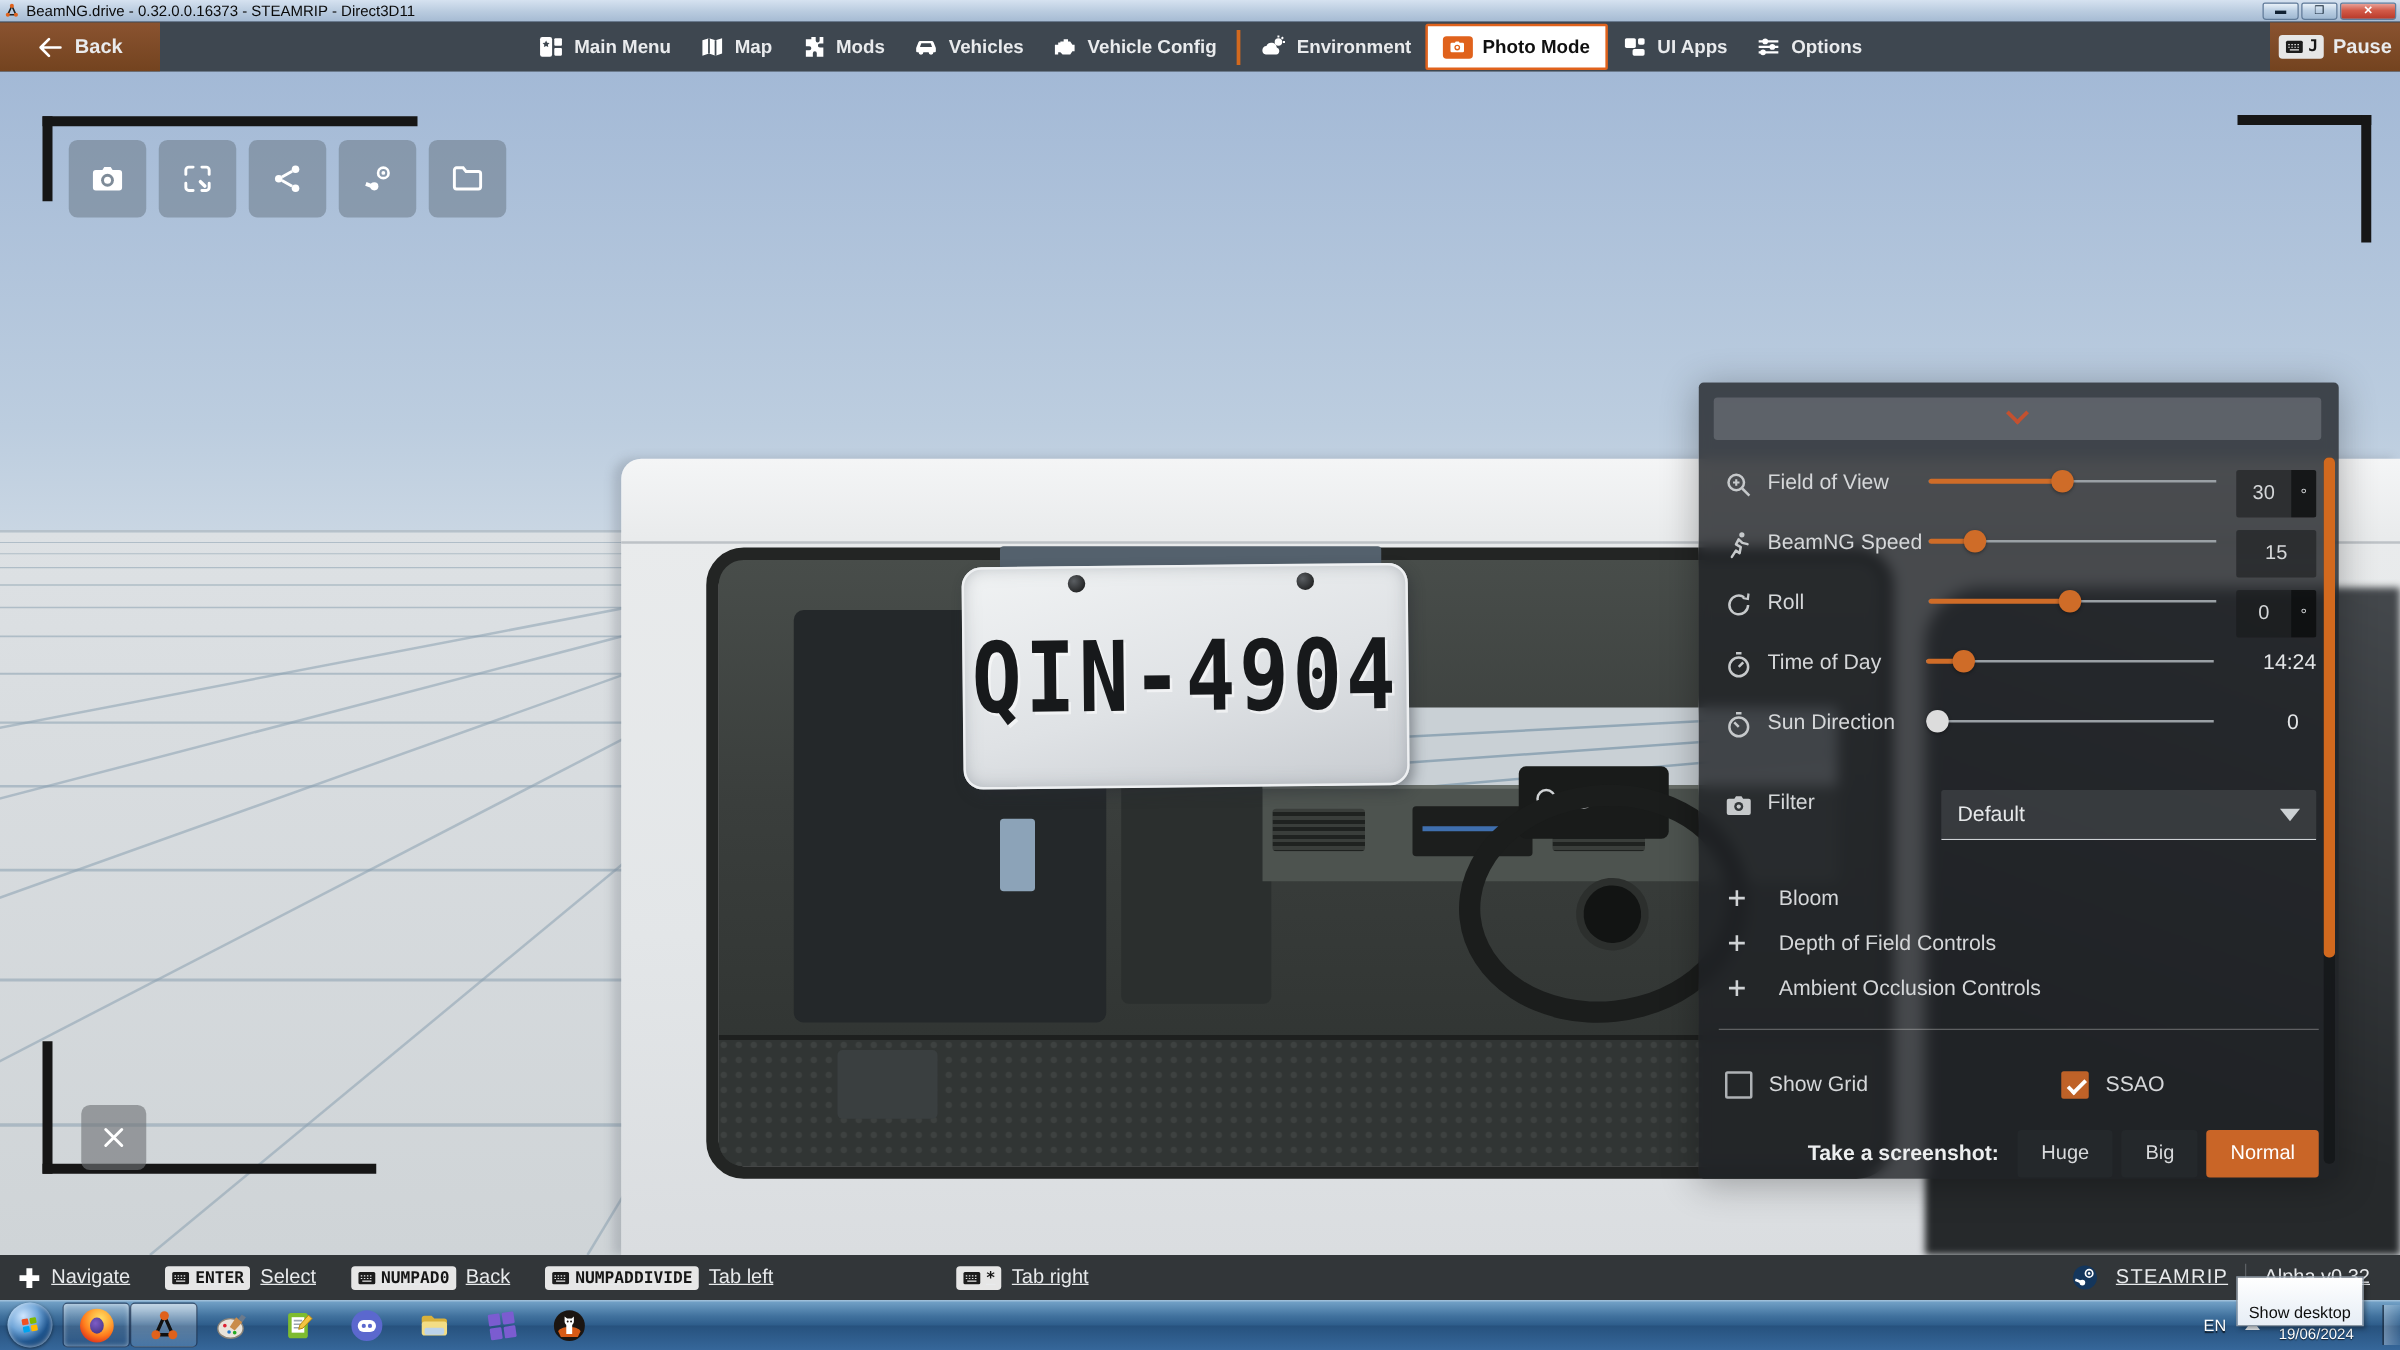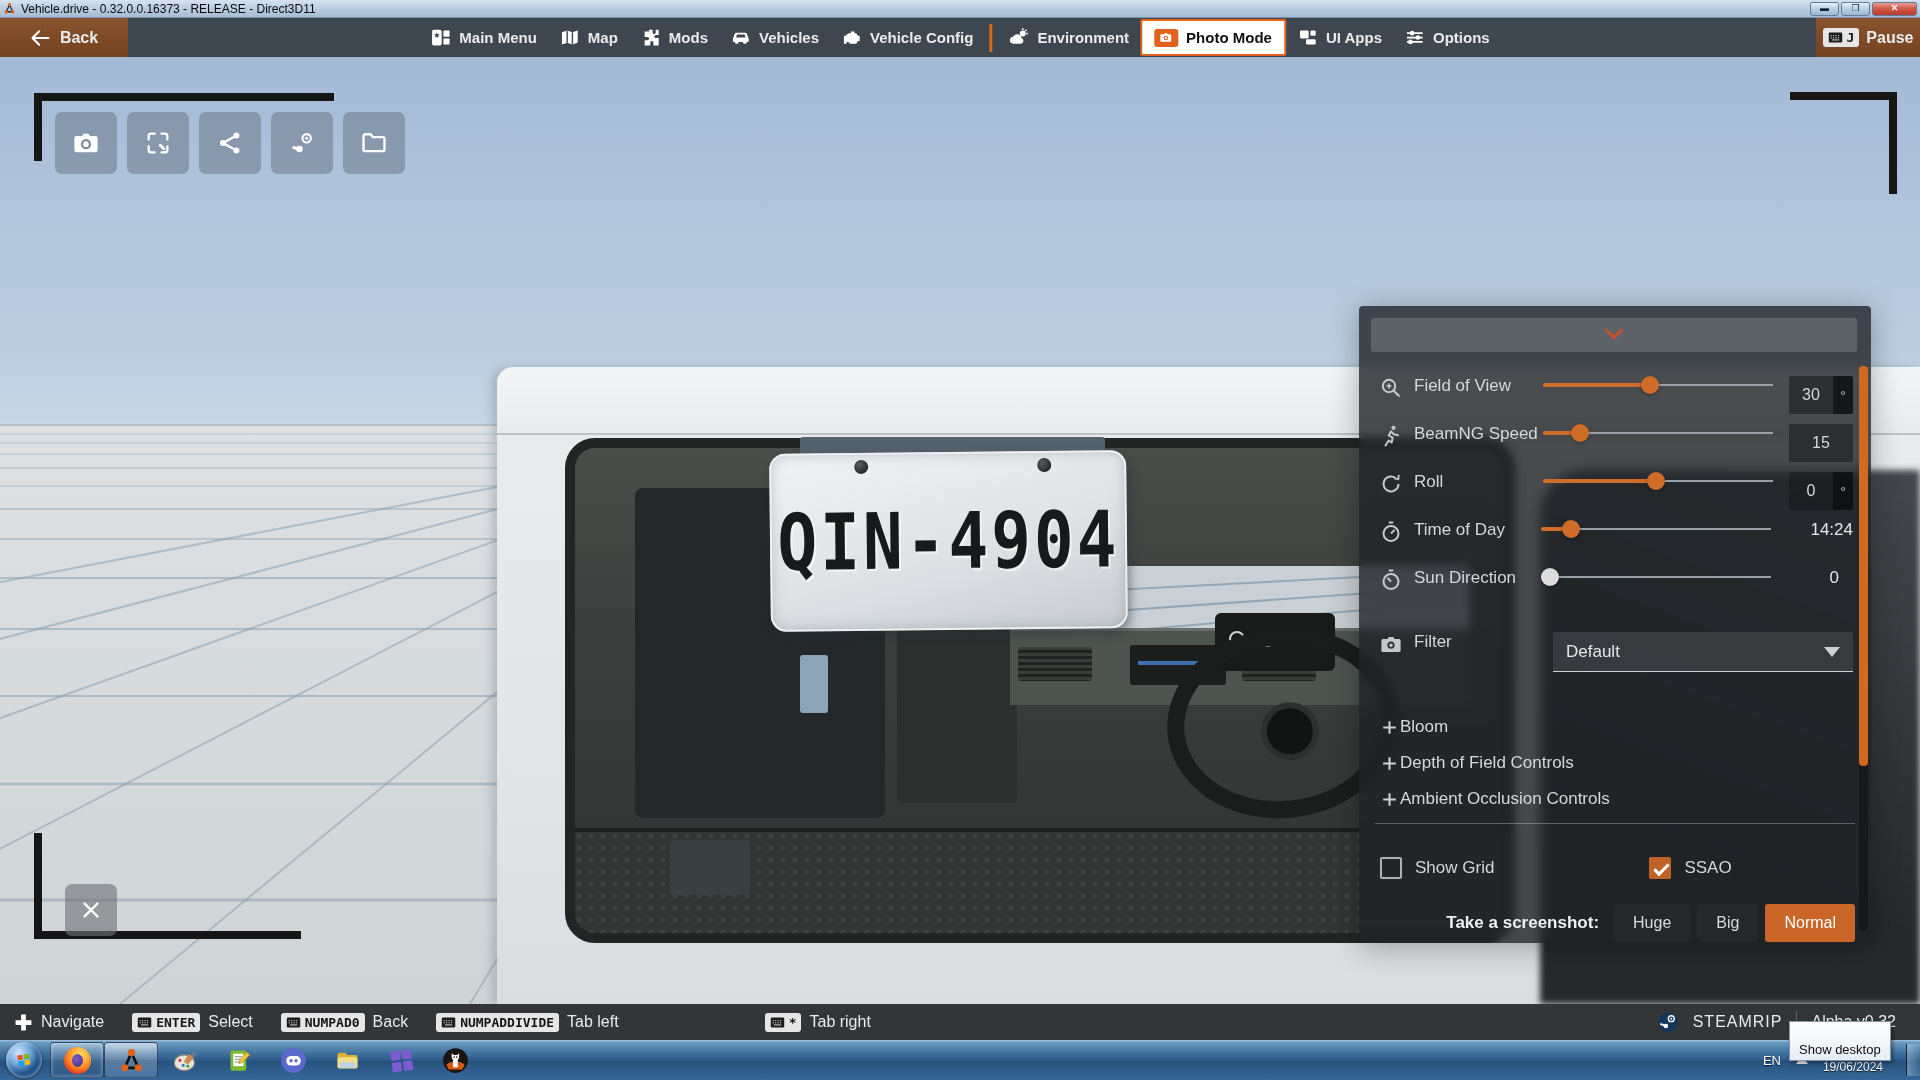--- a/index.html
+++ b/index.html
@@ -105,40 +105,40 @@
   .handle.grey { background:#dcdcdc; }
   .pval { width:66px; flex:none; display:flex; justify-content:flex-end; font-size:17px; color:#e4e6e8; }
   .valbox { width:64px; height:38px; background:rgba(22,24,26,.55); border-radius:2px; display:flex; align-items:center; overflow:hidden; }
   .valbox .num { flex:1; text-align:center; }
   .valbox .unit { width:20px; height:100%; background:rgba(8,10,11,.65); display:flex; align-items:center; justify-content:center; font-size:13px; }
   .frow { margin-top:16px; height:46px; }
   .dropdown { margin-left:auto; width:300px; height:40px; background:rgba(72,76,80,.55); border-bottom:1px solid #cdd1d4;
     border-radius:2px 2px 0 0; display:flex; align-items:center; padding:0 13px; font-size:17px; color:#e6e8ea; cursor:pointer; }
   .caret { margin-left:auto; width:0; height:0; border:8px solid transparent; border-top:10px solid #ccd0d3; margin-bottom:-8px; }
   .sections { margin-top:31px; }
-  .psec { display:flex; align-items:center; height:36px; padding:0 21px; gap:1px; font-size:17px; cursor:pointer; }
+  .psec { display:flex; align-items:flex-start; height:36px; padding:0 21px; gap:24px; font-size:17px; cursor:pointer; }
   .psec svg { width:19px; height:19px; }
   .pdivider { margin:6px 16px 0; height:1px; background:rgba(255,255,255,.28); }
   .checkrow { display:flex; align-items:center; height:36px; padding:0 21px; margin-top:26px; font-size:17px; }
   .chk { width:22px; height:22px; border:2px solid #aeb2b5; border-radius:2px; margin-right:13px; position:relative; cursor:pointer; flex:none; }
   .chk.checked { background:#bf6228; border-color:#bf6228; }
   .chk.checked::after { content:""; position:absolute; left:3px; top:5px; width:12px; height:5px;
     border-left:3px solid #fff; border-bottom:3px solid #fff; transform:rotate(-45deg); }
   .ssao-group { margin-left:155px; display:flex; align-items:center; }
   .shotrow { display:flex; align-items:center; justify-content:flex-end; gap:7px; padding:0 16px; margin-top:18px; }
   .shotlabel { font-weight:bold; font-size:17px; color:#eceeef; margin-right:8px; }
   .shotbtn { height:38px; padding:0 19px; background:#24282b; color:#d8dadc; font-size:16px; border:none;
     display:flex; align-items:center; border-radius:3px; cursor:pointer; font-family:inherit; }
   .shotbtn.active { background:#c96527; color:#fff; }
   .pscroll { position:absolute; right:3px; top:60px; bottom:12px; width:9px; background:rgba(12,13,14,.5); border-radius:4px; }
   .pthumb { position:absolute; top:0; left:0; width:100%; height:400px; background:#d2691e; border-radius:4px; cursor:pointer; }
 
   
   .hintsbar { position:absolute; top:1004px; left:0; width:100%; height:36px; background:#323639; z-index:45;
-    display:flex; align-items:center; padding:0 14px; color:#e8eaec; font-size:16px; }
+    display:flex; align-items:center; padding:0 14px; color:#e8eaec; font-size:16px;text-decoration:underline; }
   .hint { display:flex; align-items:center; gap:8px; margin-right:28px; }
   .hint.gap-left { margin-left:118px; }
   .hint .keycap { font-size:13px; }
   .hints-right { margin-left:auto; display:flex; align-items:center; gap:14px; padding-right:10px; }
   .vdiv { width:1px; height:22px; background:#5c6064; }
 
   
   .taskbar { position:absolute; top:1040px; left:0; width:100%; height:40px; z-index:45;
     background:linear-gradient(180deg,#a9c7df 0%,#6f9ec4 5%,#41729e 32%,#2e5d8b 50%,#27527e 52%,#36679a 100%);
     display:flex; align-items:center; padding-left:6px; }
@@ -169,21 +169,21 @@
 
 <div class="stage">
 
   <div class="titlebar">
     <svg width="13" height="13" viewBox="0 0 24 24">
         <path d="M6 18L12 5l6 13z" fill="none" stroke="#222" stroke-width="2.4"></path>
         <circle cx="12" cy="5" r="3" fill="#e0621c"></circle>
         <circle cx="6" cy="18" r="3" fill="#e0621c"></circle>
         <circle cx="18" cy="18" r="3" fill="#e0621c"></circle>
       </svg>
-    <span class="titletext">Vehicle.drive - 0.32.0.0.16373 - RELEASE - Direct3D11</span>
+    <span class="titletext">BeamNG.drive - 0.32.0.0.16373 - STEAMRIP - Direct3D11</span>
     <div class="winbtns">
       <div class="winbtn">▬</div>
       <div class="winbtn">❒</div>
       <div class="winbtn close">✕</div>
     </div>
   </div>
 
   <div class="navbar">
     <div class="back-btn">
       <svg width="20" height="20" viewBox="0 0 24 24">

